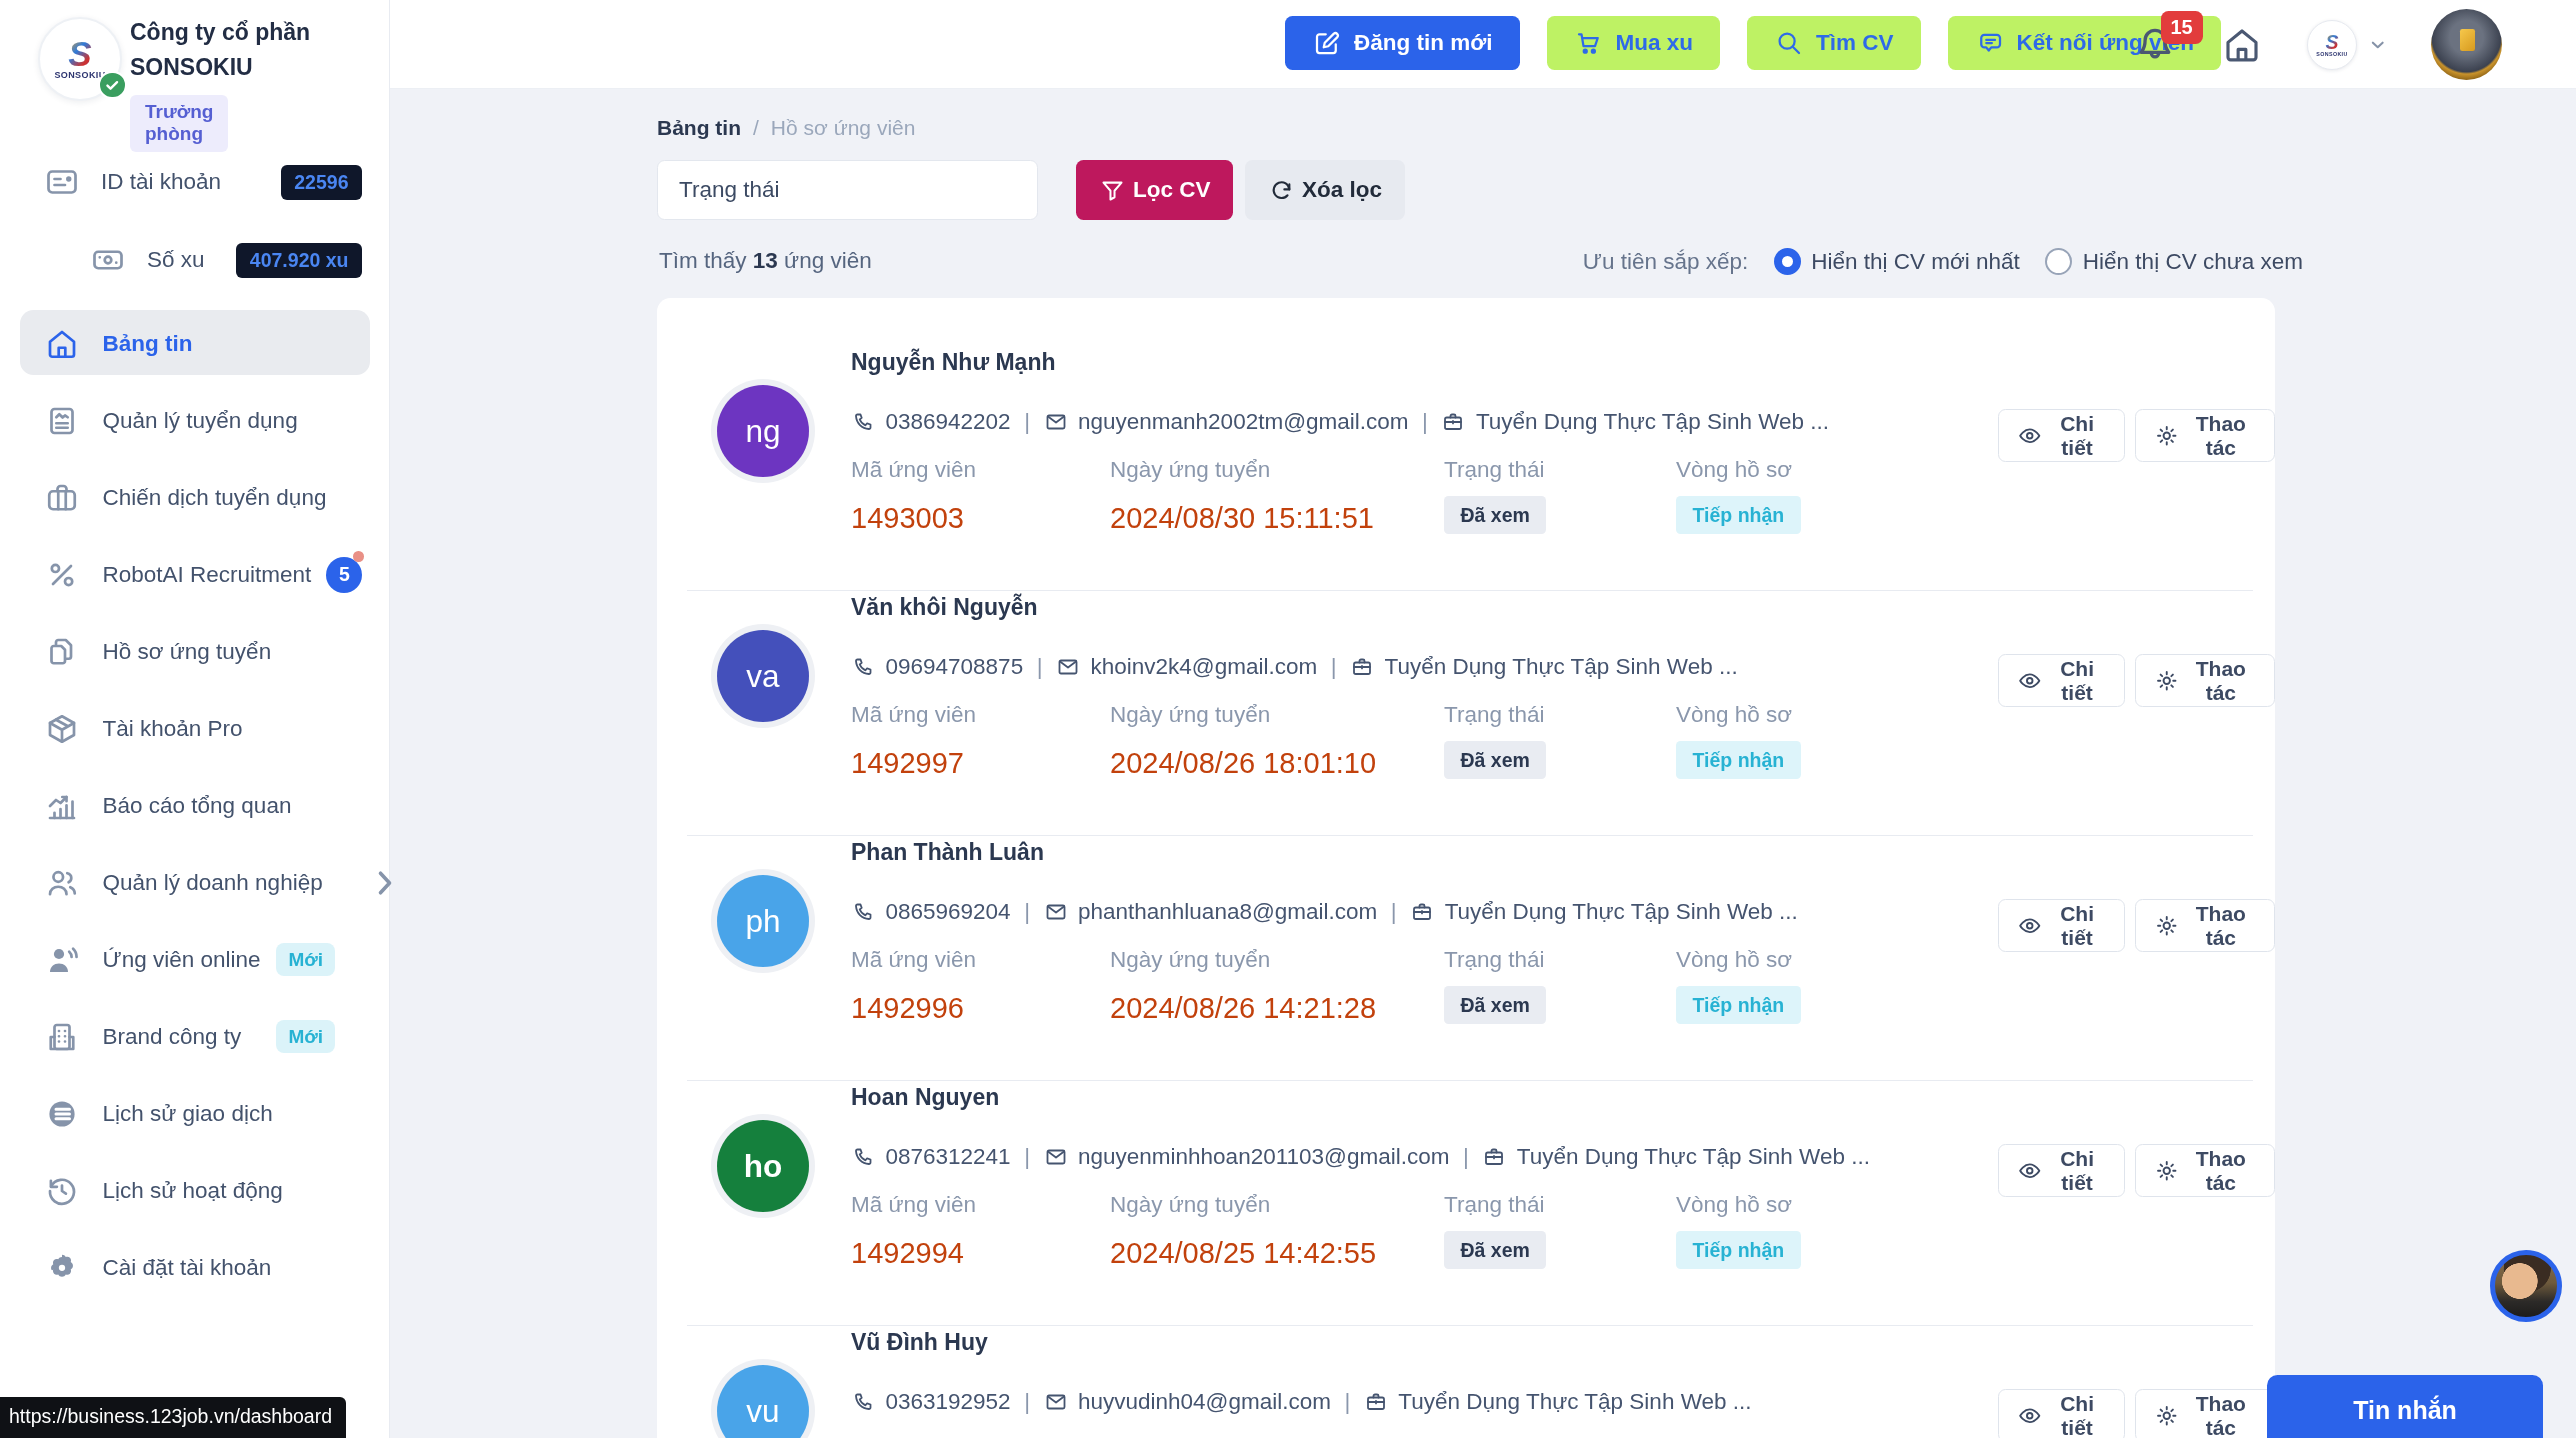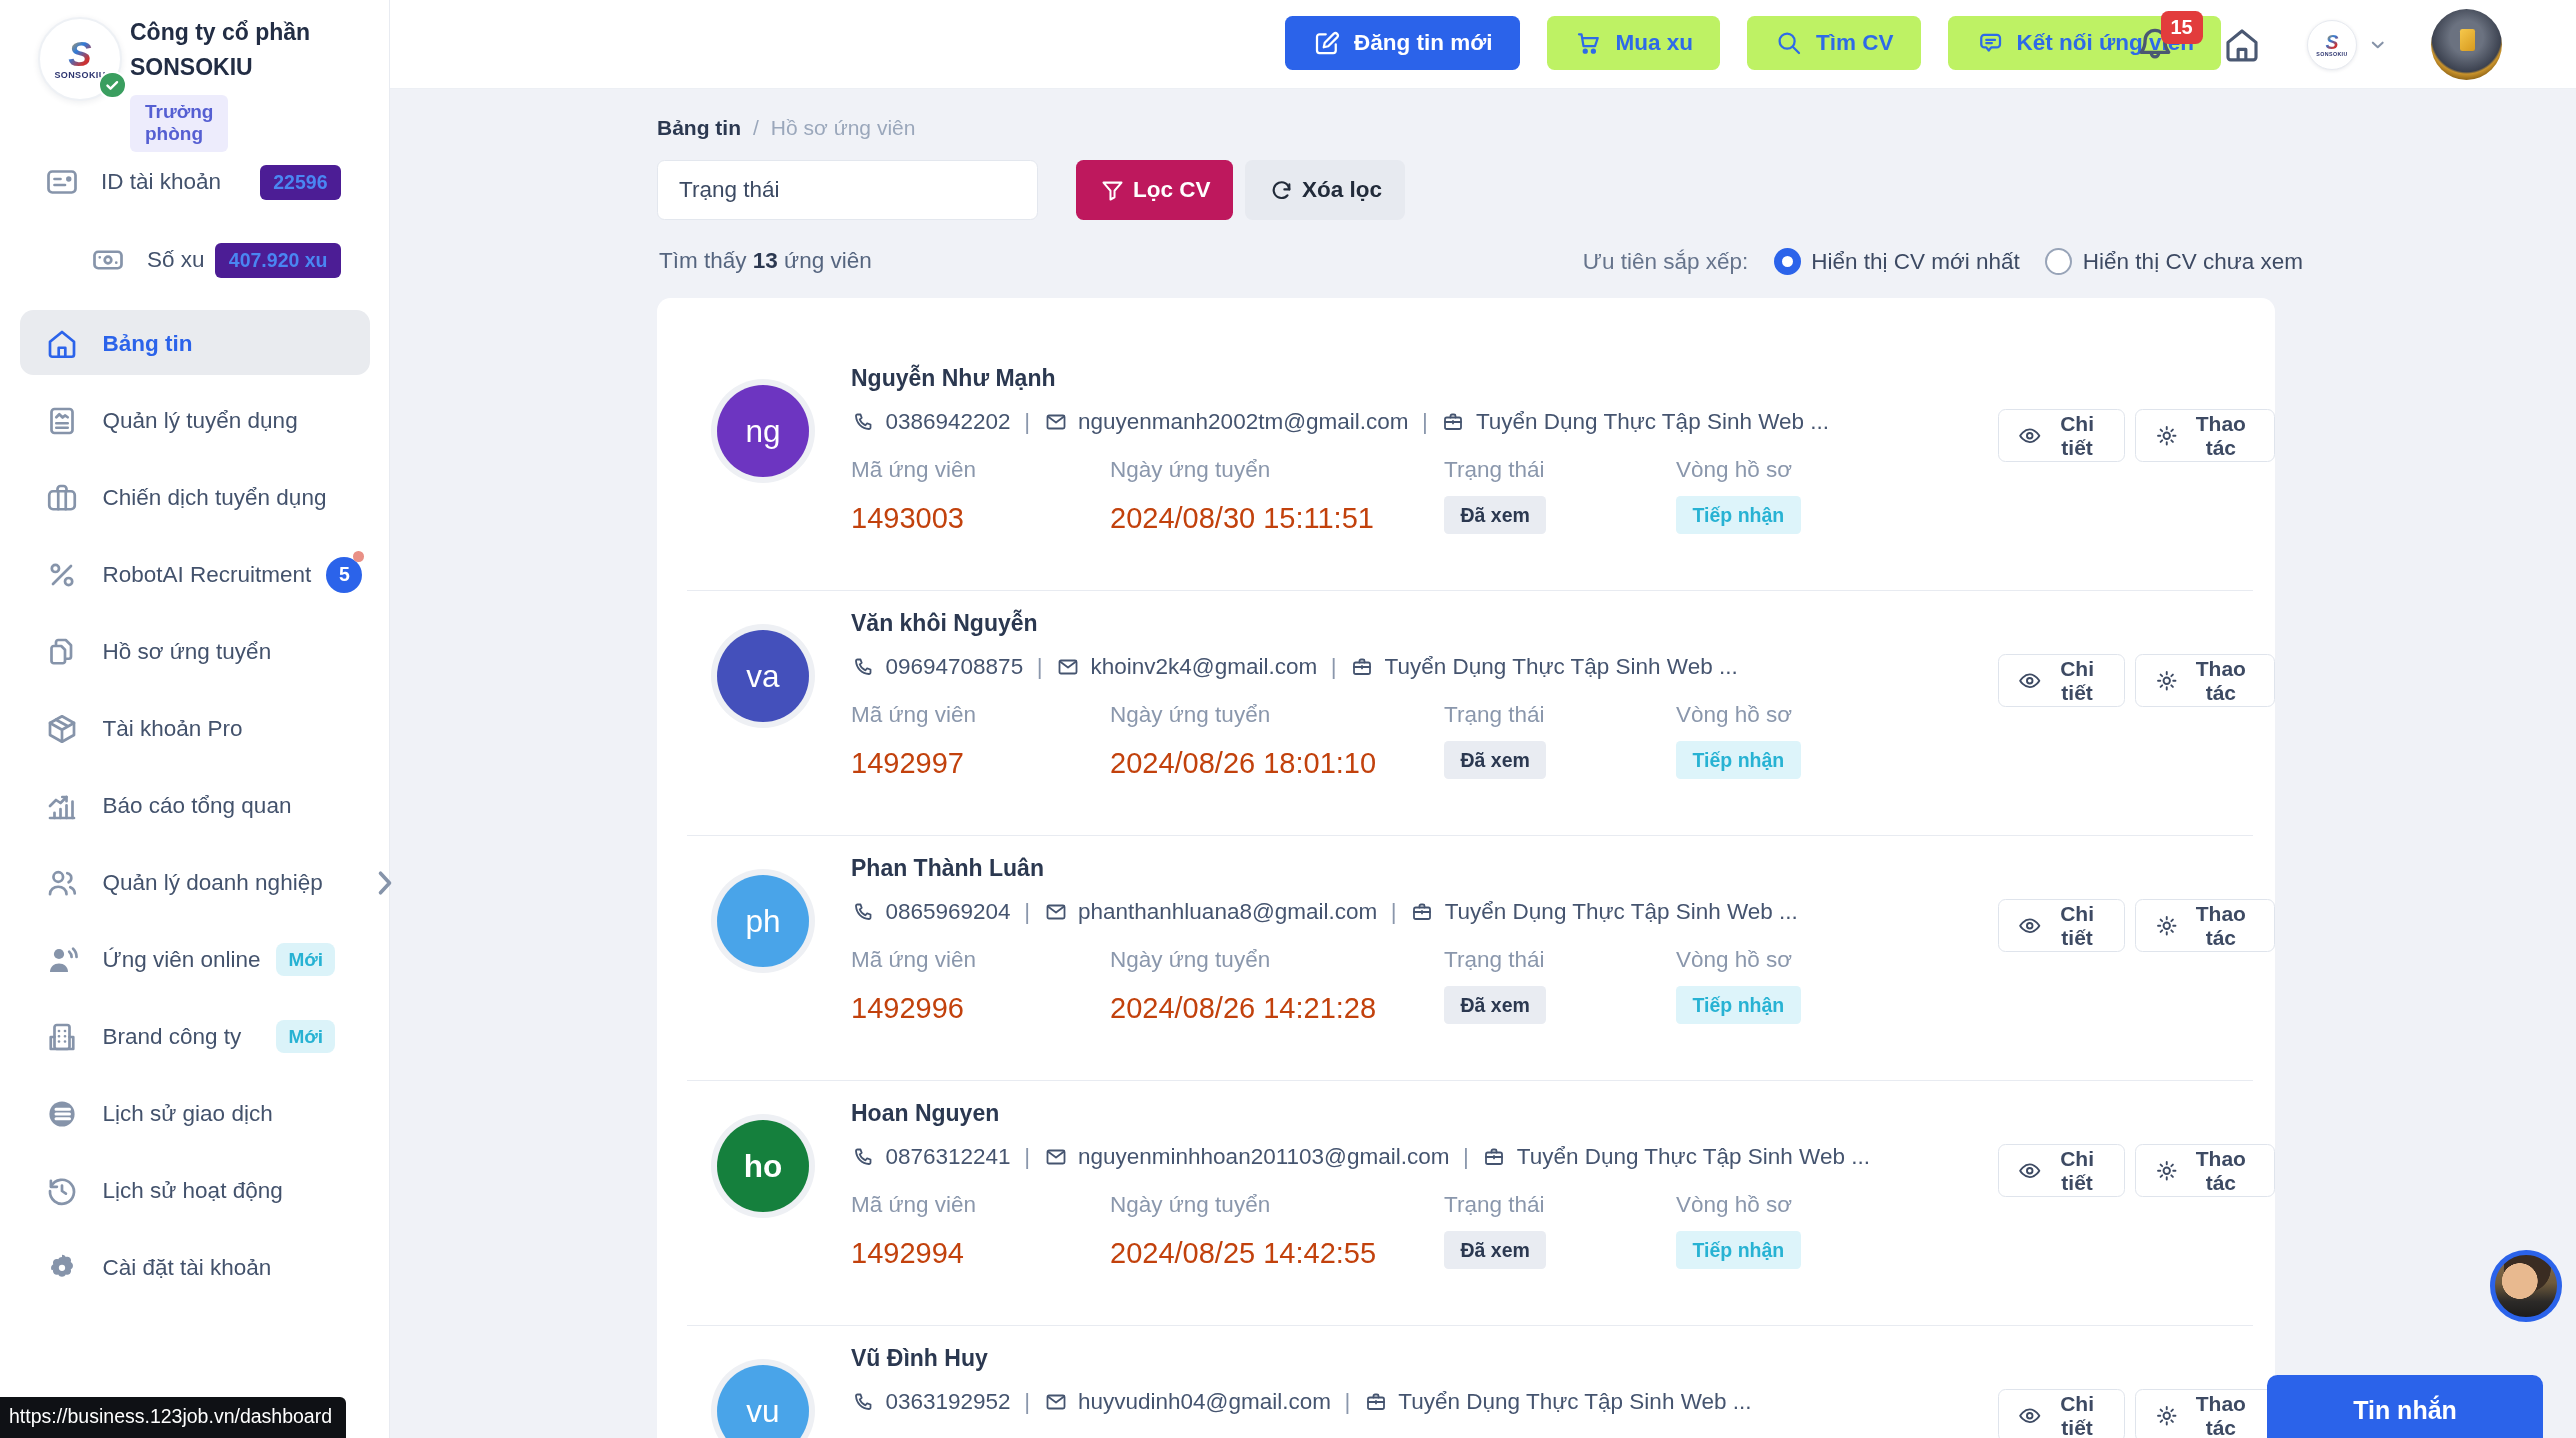--- a/index.html
+++ b/index.html
@@ -35,21 +35,21 @@
   }
   .company-name { position:absolute; left:92px; top:-1.5px; width:248px;
     font-size:23px; font-weight:bold; color:#222d44; line-height:35px; }
   .role-badge { position:absolute; left:92px; top:78px; display:inline-block;
     background:#edecfc; color:#555fd2; font-size:19px; font-weight:bold;
     padding:6.8px 15px; border-radius:6px; }
 
   .acct-row { position:absolute; left:0; right:0; height:42px; display:flex; align-items:center; }
   .acct-row .ic { width:36px; height:36px; margin-left:44px; color:#8694aa; }
   .acct-label { font-size:22.5px; color:#43526c; margin-left:21px; }
-  .acct-badge { margin-left:auto; margin-right:48px; background:#4c1d95; color:#4a86f2;
+  .acct-badge { margin-left:auto; margin-right:27px; background:#0f172a; color:#4a86f2;
     font-size:19.5px; font-weight:bold; padding:6px 13.5px; border-radius:6px; }
 
   #side-menu { position:absolute; left:0; top:305px; right:0; }
   .side-item { position:relative; height:77px; display:flex; align-items:center; cursor:pointer; }
   .side-item .pill { position:absolute; left:19.5px; right:19.5px; top:4.5px; bottom:6.8px; border-radius:13.5px; }
   .side-item.active .pill { background:#e9ebef; }
   .side-item .ic { width:36px; height:36px; margin-left:44px; color:#8694aa; position:relative; z-index:1; }
   .side-item .lbl { font-size:22.5px; color:#43526c; margin-left:22.5px; position:relative; z-index:1; white-space:nowrap; }
   .side-item.active .ic, .side-item.active .lbl { color:#2b63ea; font-weight:bold; }
   .count-badge { position:relative; z-index:1; margin-left:15px; min-width:36px; height:36px; border-radius:18px;
@@ -114,21 +114,21 @@
   .radio.unsel { border:2.3px solid #98a4b8; }
 
   #panel { position:absolute; left:267px; top:209px; width:1618px; height:1276px;
     background:#fff; border-radius:13.5px 13.5px 0 0; padding-top:48px; }
   .cand-row { position:relative; height:245px; }
   .cand-row:not(:last-child)::after { content:""; position:absolute; left:30px; right:22.5px; bottom:0;
     height:0.8px; background:#e8ebf1; }
   .avatar { position:absolute; left:60px; top:39px; width:92px; height:92px; border-radius:50%;
     color:#fff; font-size:31.5px; display:flex; align-items:center; justify-content:center;
     box-shadow:0 0 0 6px #eef0f4; }
-  .cand-name { position:absolute; left:194px; top:19px; font-size:23px; font-weight:bold; color:#2b3850; cursor:pointer; }
+  .cand-name { position:absolute; left:194px; top:3px; font-size:23px; font-weight:bold; color:#2b3850; cursor:pointer; }
   .contact-line { position:absolute; left:194px; top:63px; font-size:22.5px; color:#45546f;
     display:flex; align-items:center; gap:10.5px; white-space:nowrap; }
   .contact-line .ic { width:24px; height:24px; color:#45546f; }
   .csep { color:#8a97ac; padding:0 3px; }
   .col-label { position:absolute; top:111px; font-size:22.5px; color:#8a97ac; }
   .col-value { position:absolute; top:156px; font-size:29px; color:#c2410c; }
   .c1 { left:194px; } .c2 { left:453px; } .c3 { left:787px; } .c4 { left:1019px; }
   .status-badge { background:#e9ecf2; color:#2b3850; font-size:19.5px; font-weight:bold;
     padding:7.5px 16.5px; border-radius:4.5px; top:150px; }
   .round-badge { background:#ddf4fa; color:#27b2d3; font-size:19.5px; font-weight:bold;

